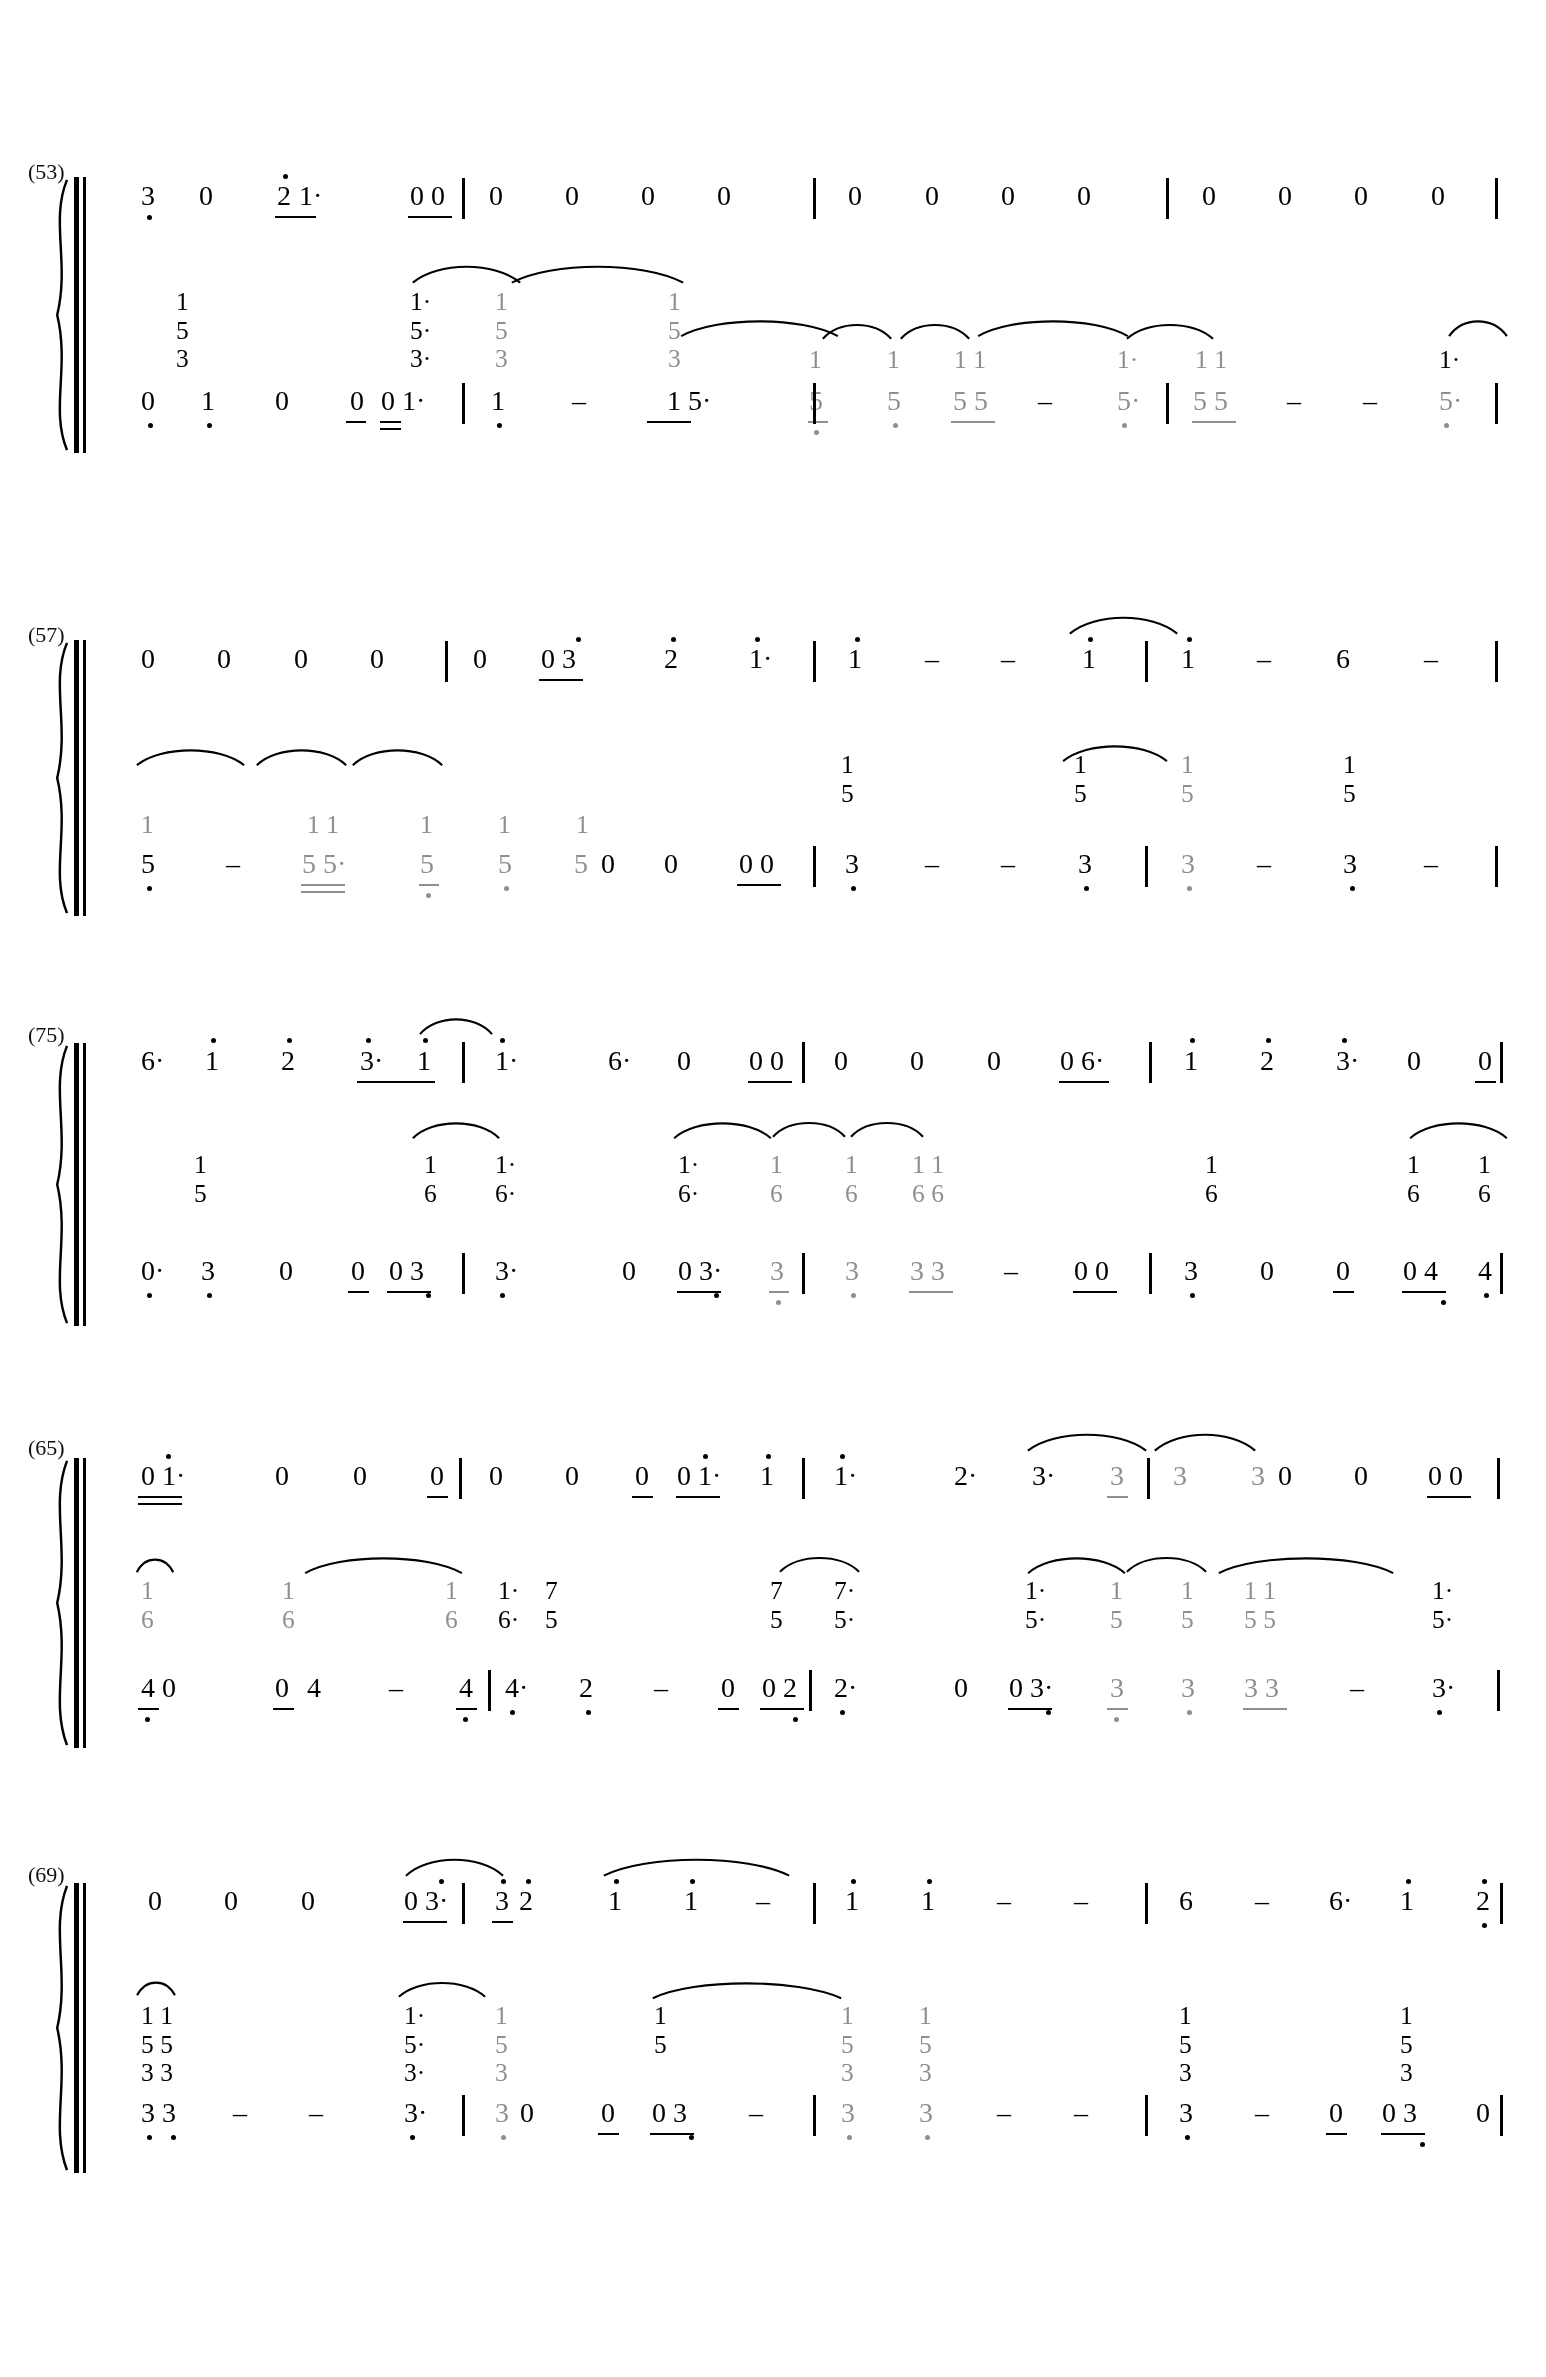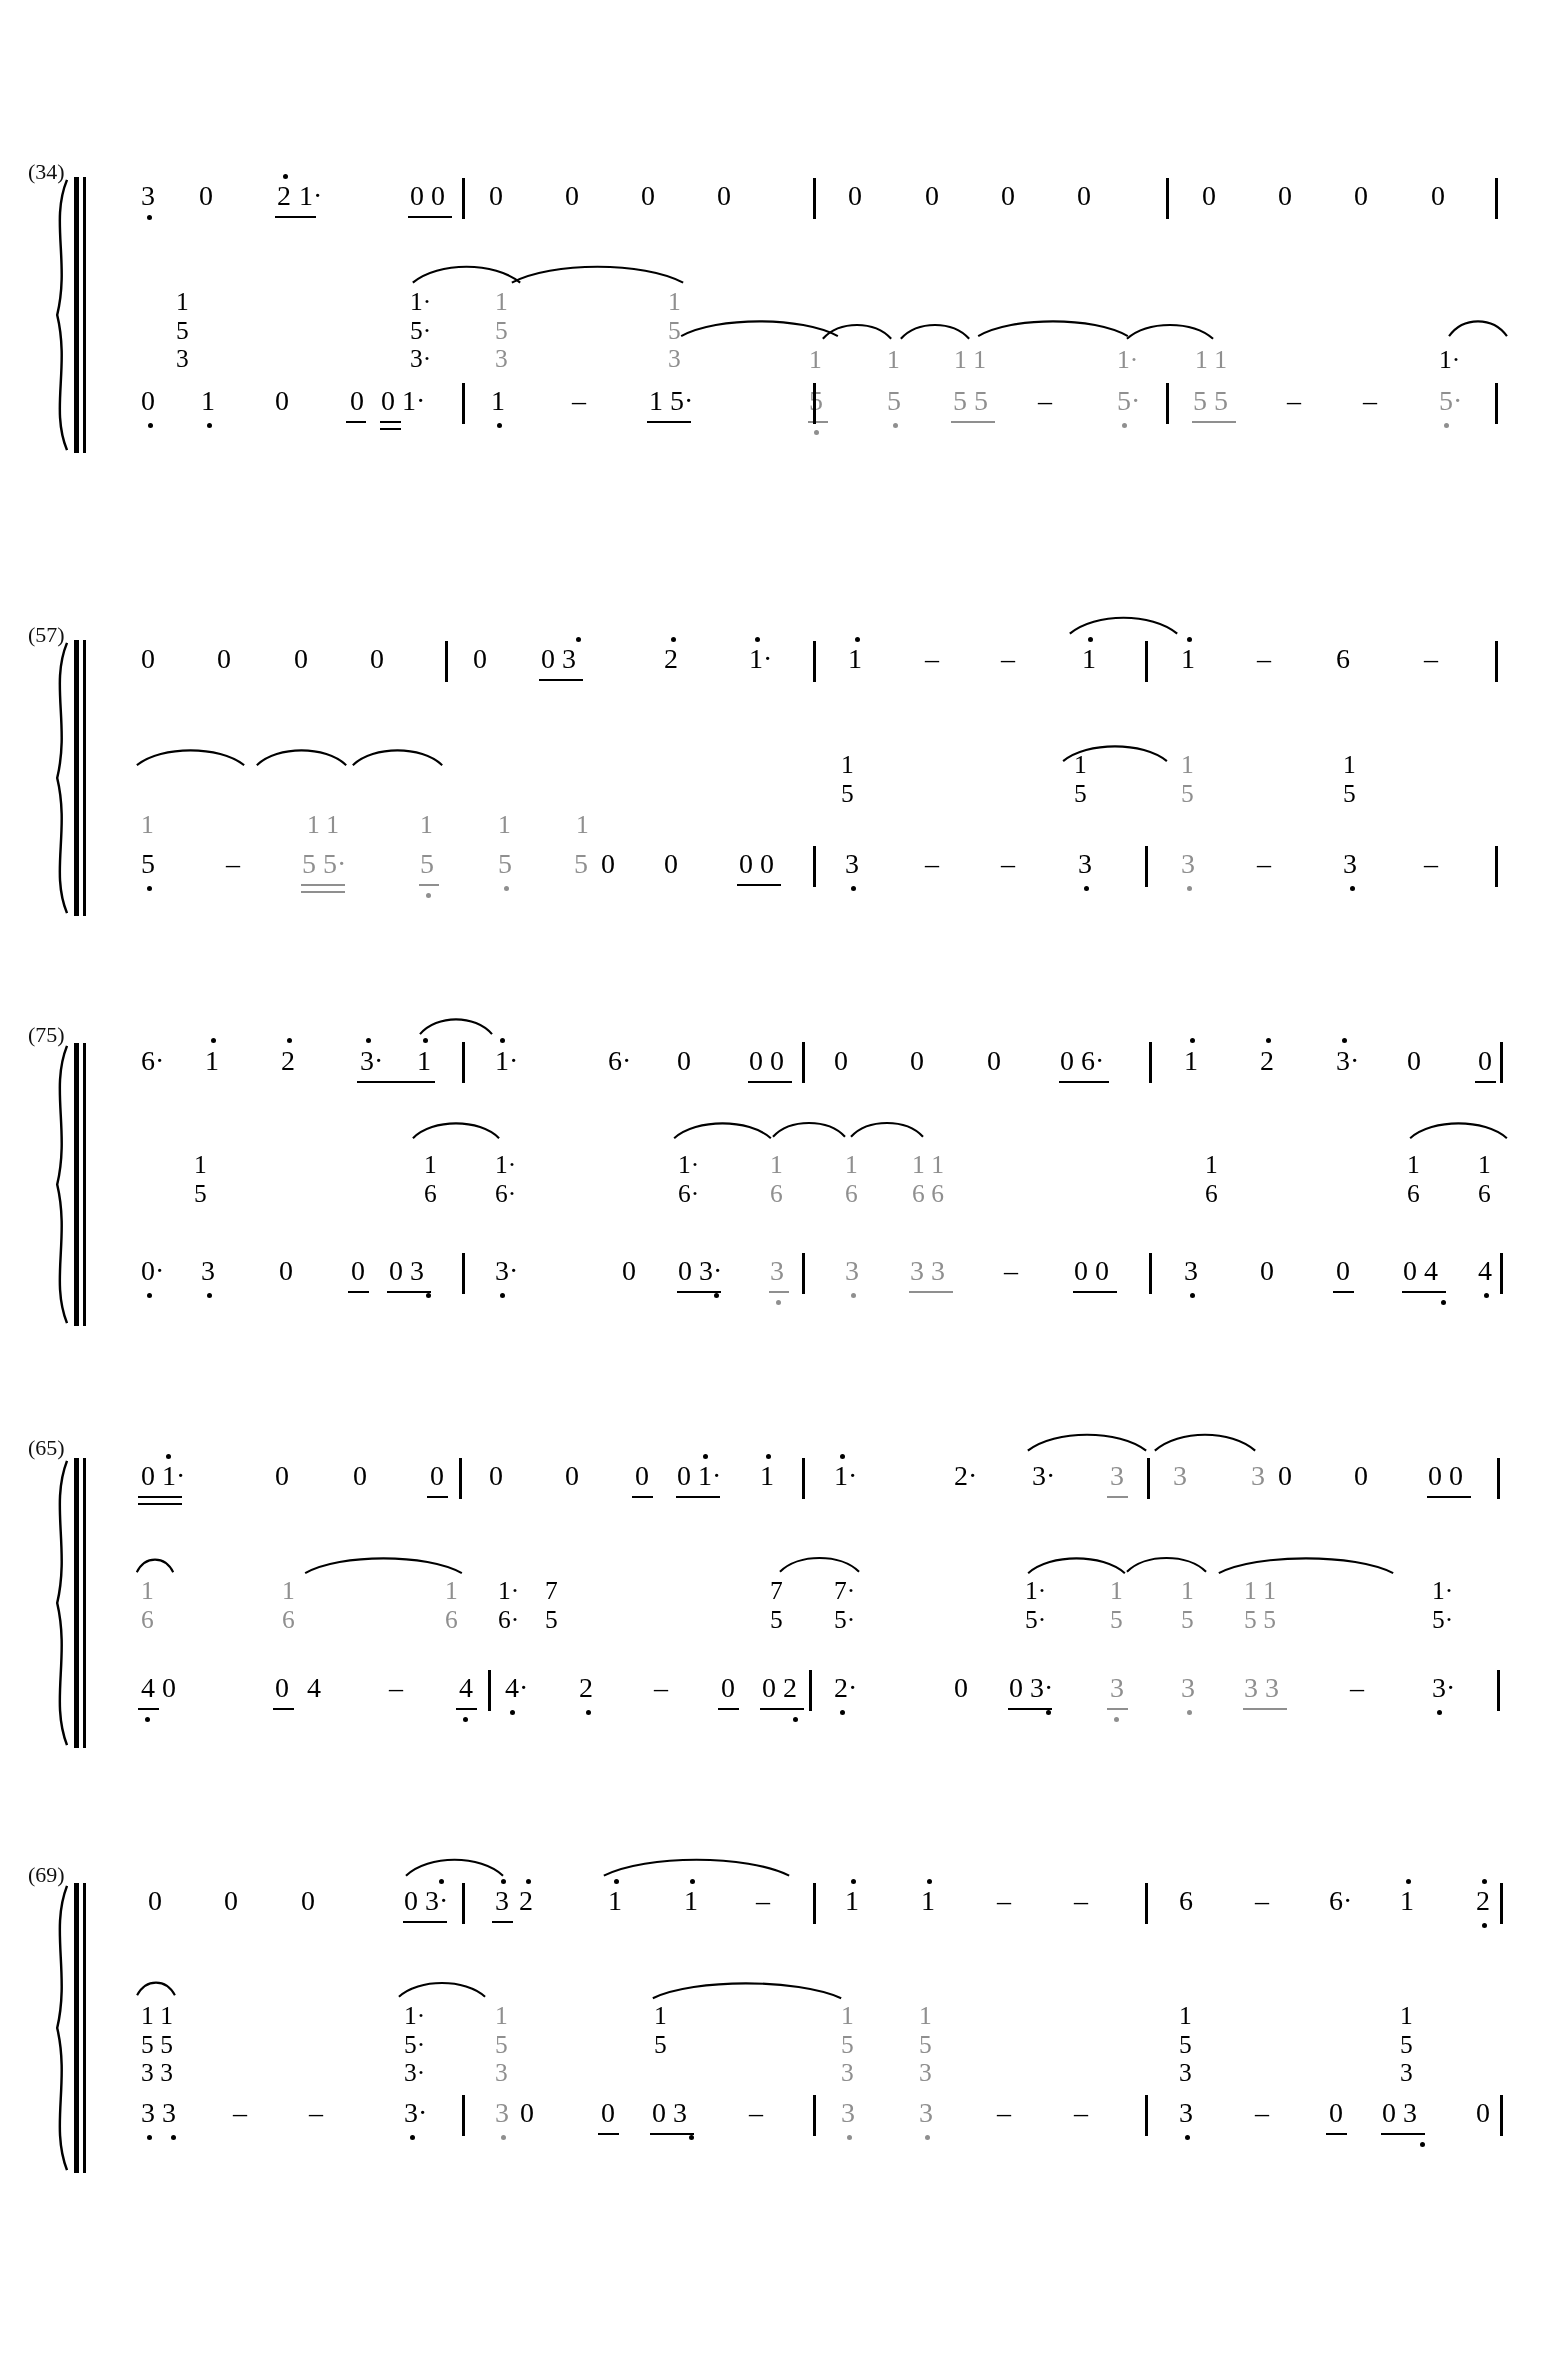--- a/index.html
+++ b/index.html
@@ -123,21 +123,21 @@
     color: #111;
     letter-spacing: 0.7px;
   }
 </style>
 </head>
 <body>
 
 <div class="sheet">
 
   <div class="system" style="top:127px; height:368px;">
-    <div class="measure-number" style="left:-14px; top:32px;">(34)</div>
+    <div class="measure-number" style="left:-14px; top:32px;">(53)</div>
 
     <div class="arc" style="left:3.5px; top:50px;">
       <svg width="28" height="276" viewBox="0 0 40 390">
           <path d="M30 2 C 6 60, 34 120, 16 195 C 34 270, 6 330, 30 388" stroke="#000" stroke-width="3.5" fill="none"></path>
         </svg>
     </div>
     <div class="start-bar" style="left:32px; top:50px; width:5px; height:276px;"></div>
     <div class="start-bar" style="left:41px; top:50px; width:2.8px; height:276px;"></div>
 
     <div class="note" style="left:99px; top:55px;">3</div>
@@ -234,21 +234,21 @@
     <div class="note" style="left:233px; top:260px;">0</div>
     <div class="note" style="left:308px; top:260px;">0</div>
     <div class="note" style="left:339px; top:260px;">0 1·</div>
     <div class="beam" style="left:304px; top:294px; width:20px;"></div>
     <div class="beam" style="left:338px; top:294px; width:21px;"></div>
     <div class="beam" style="left:338px; top:301px; width:21px;"></div>
     <div class="barline" style="left:420px; top:256px; height:41px;"></div>
     <div class="note" style="left:449px; top:260px;">1</div>
     <div class="dot" style="left:455px; top:296px;"></div>
     <div class="note" style="left:530px; top:260px;">–</div>
-    <div class="note" style="left:607px; top:260px;">1 5·</div>
+    <div class="note" style="left:625px; top:260px;">1 5·</div>
     <div class="beam" style="left:605px; top:294px; width:44px;"></div>
     <div class="note gray" style="left:767px; top:260px;">5</div>
     <div class="beam gray" style="left:766px; top:294px; width:20px;"></div>
     <div class="dot gray" style="left:772px; top:303px;"></div>
     <div class="barline" style="left:771px; top:256px; height:41px;"></div>
     <div class="note gray" style="left:845px; top:260px;">5</div>
     <div class="dot gray" style="left:851px; top:296px;"></div>
     <div class="note gray" style="left:911px; top:260px;">5 5</div>
     <div class="beam gray" style="left:909px; top:294px; width:44px;"></div>
     <div class="note" style="left:996px; top:260px;">–</div>

